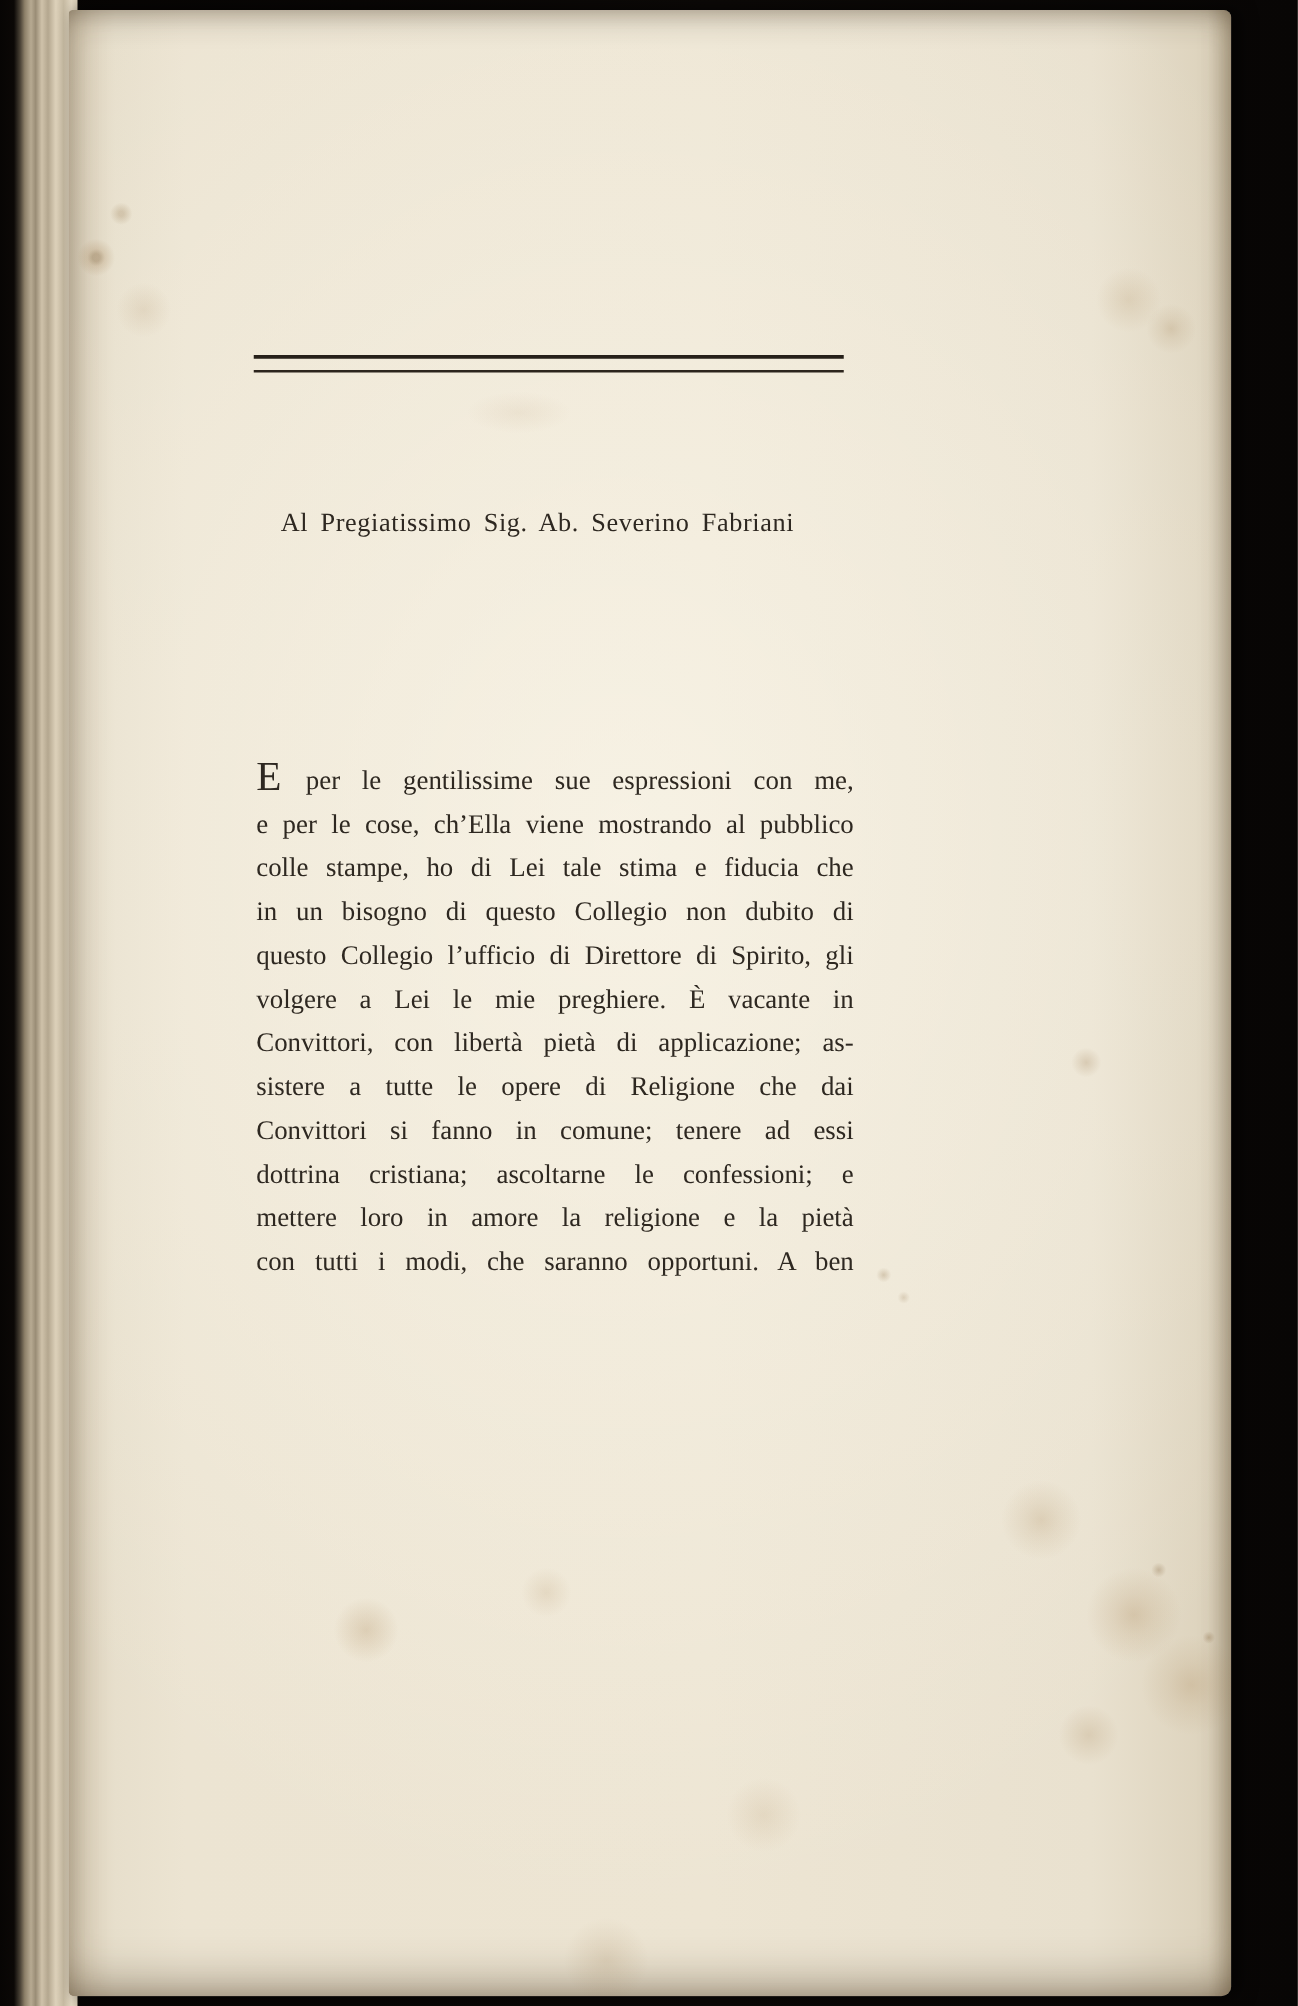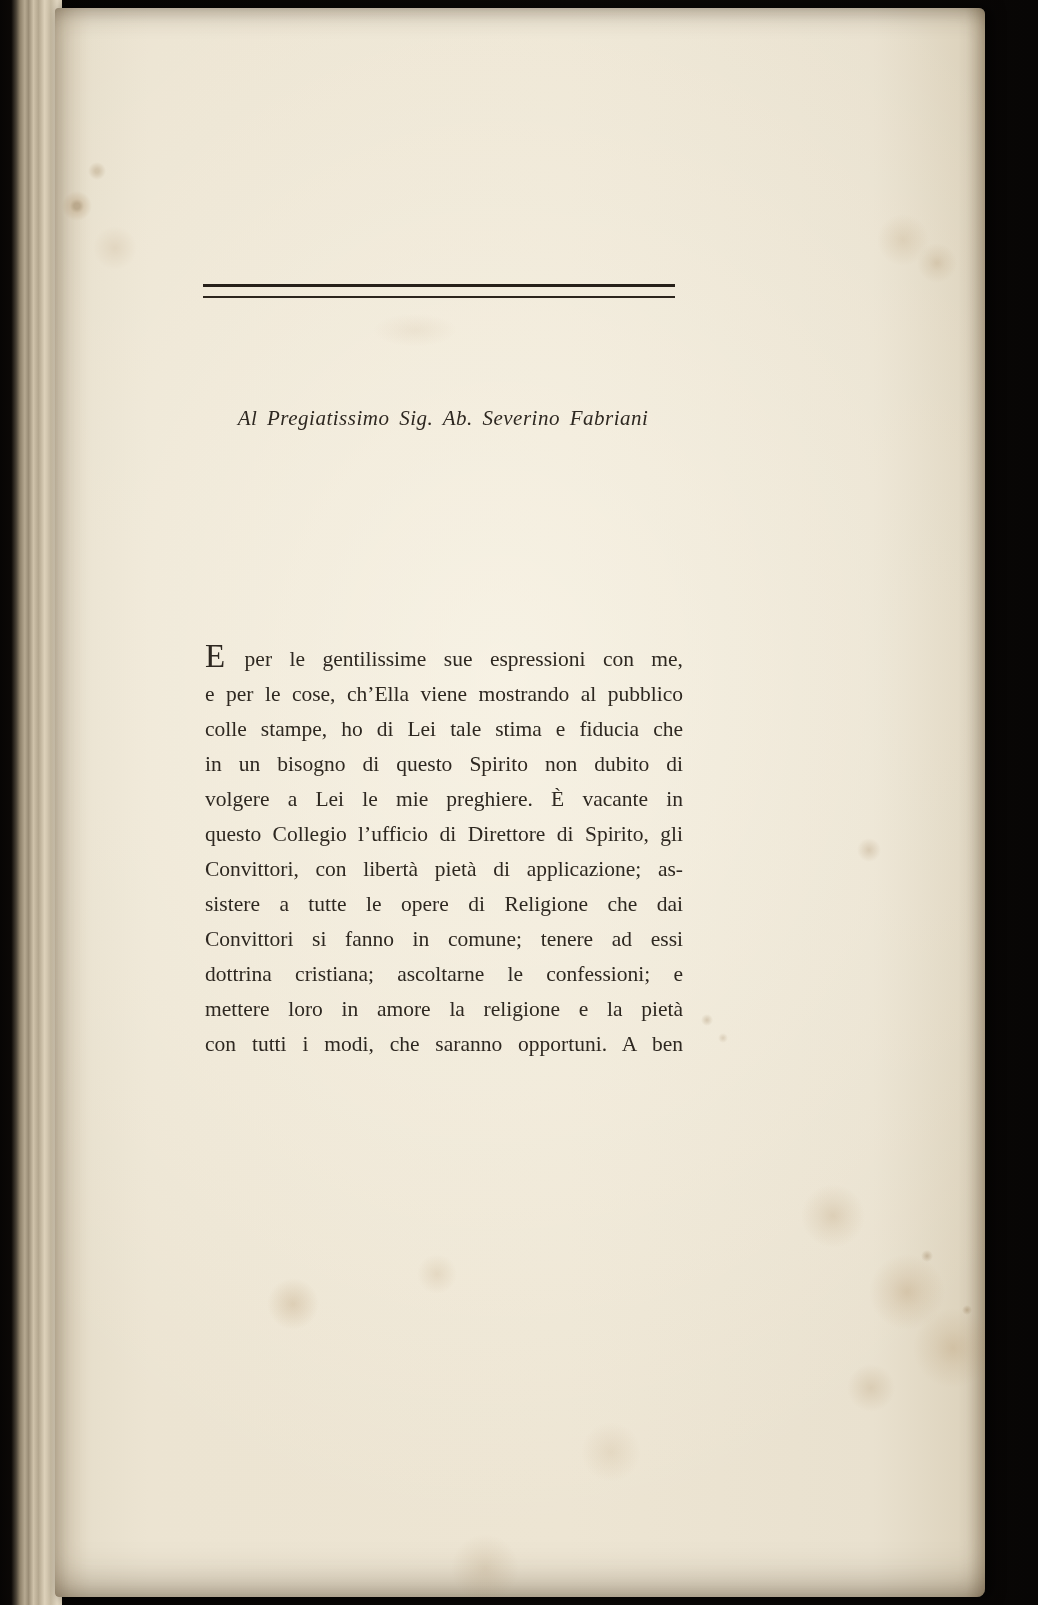--- a/index.html
+++ b/index.html
@@ -87,46 +87,45 @@
     position: absolute;
     left: 148px;
     top: 276px;
     width: 472px;
     height: 9px;
     border-top: 3px solid #262019;
     border-bottom: 2px solid #2c251d;
   }
   .salutation {
     position: absolute;
-    left: 144px;
+    left: 131px;
     top: 398px;
     width: 488px;
     text-align: center;
-    font-style: italic;
     font-size: 21px;
     letter-spacing: 0.5px;
     word-spacing: 4px;
     color: #2e2821;
   }
   .greeting {
     position: absolute;
     left: 140px;
     top: 512px;
     width: 488px;
     text-align: center;
     font-variant: small-caps;
     font-size: 21px;
     letter-spacing: 1.5px;
     word-spacing: 6px;
     color: #2e2821;
   }
   .body-paragraph {
     position: absolute;
     left: 150px;
-    top: 634px;
+    top: 599px;
     width: 478px;
     font-size: 21.5px;
     line-height: 35px;
     color: #2e2821;
   }
   .body-line {
     text-align: justify;
     text-align-last: justify;
     white-space: nowrap;
   }
@@ -151,23 +150,23 @@
 
     <div class="double-rule"></div>
 
     <div class="salutation">Al Pregiatissimo Sig. Ab. Severino Fabriani</div>
 
 
     <div class="body-paragraph">
       <div class="body-line"><span class="drop-cap">E</span> <span>per le gentilissime sue espressioni con me,</span></div>
       <div class="body-line"><span>e per le cose, ch’Ella viene mostrando al pubblico</span></div>
       <div class="body-line"><span>colle stampe, ho di Lei tale stima e fiducia che</span></div>
-      <div class="body-line"><span>in un bisogno di questo Spirito non dubito di</span></div>
+      <div class="body-line"><span>in un bisogno di questo Collegio non dubito di</span></div>
+      <div class="body-line"><span>questo Collegio l’ufficio di Direttore di Spirito, gli</span></div>
       <div class="body-line"><span>volgere a Lei le mie preghiere. È vacante in</span></div>
-      <div class="body-line"><span>questo Collegio l’ufficio di Direttore di Spirito, gli</span></div>
       <div class="body-line"><span>Convittori, con libertà pietà di applicazione; as-</span></div>
       <div class="body-line"><span>sistere a tutte le opere di Religione che dai</span></div>
       <div class="body-line"><span>Convittori si fanno in comune; tenere ad essi</span></div>
       <div class="body-line"><span>dottrina cristiana; ascoltarne le confessioni; e</span></div>
       <div class="body-line"><span>mettere loro in amore la religione e la pietà</span></div>
       <div class="body-line"><span>con tutti i modi, che saranno opportuni. A ben</span></div>
     </div>
 
   </div>
 

